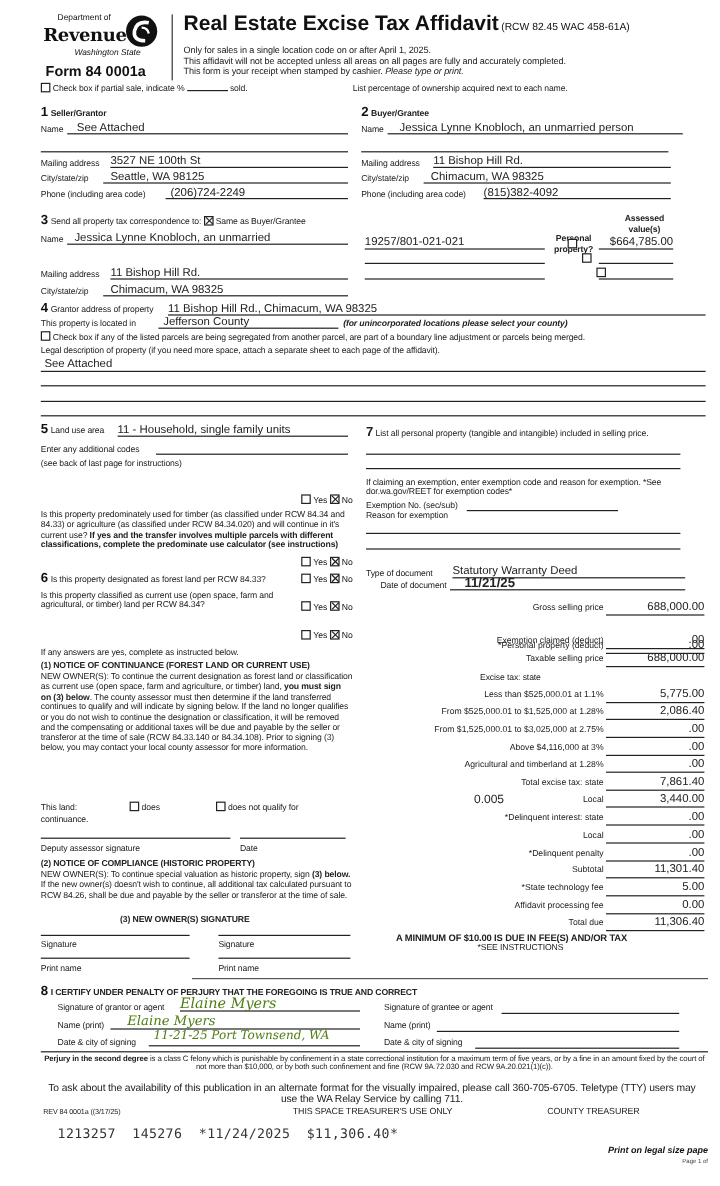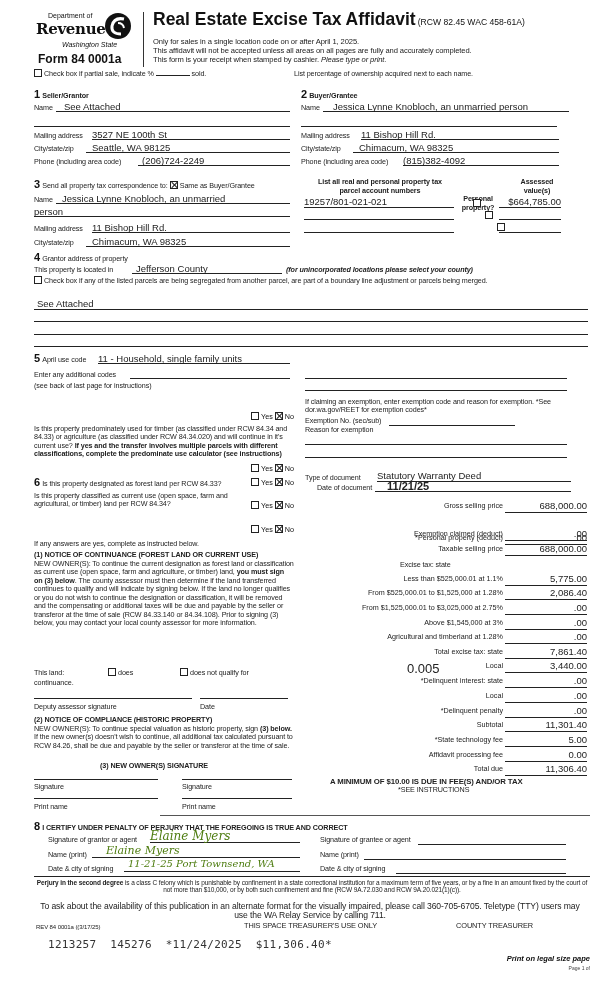--- a/index.html
+++ b/index.html
@@ -90,32 +90,27 @@
 </div>
 
 <div class="abs" style="left:34px;top:178px;width:262px;height:70px;">
   <div class="abs" style="left:0;top:0;white-space:nowrap;">
     <span class="secnum">3</span>
     <span class="cal">Send all property tax correspondence to:</span>
     <span class="cb checked"></span><span class="cal">Same as Buyer/Grantee</span>
   </div>
   <div class="abs cal" style="left:0;top:18px;">Name</div>
   <div class="uline" style="left:22px;top:15px;width:234px;height:11px;"><span class="filled" style="margin-left:6px;">Jessica Lynne Knobloch, an unmarried</span></div>
-  <div class="uline" style="left:0;top:28px;width:256px;height:11px;"><span class="filled">person</span></div>
   <div class="abs cal" style="left:0;top:47px;">Mailing address</div>
   <div class="uline" style="left:58px;top:44px;width:198px;height:11px;"><span class="filled">11 Bishop Hill Rd.</span></div>
   <div class="abs cal" style="left:0;top:61px;">City/state/zip</div>
   <div class="uline" style="left:52px;top:58px;width:204px;height:11px;"><span class="filled" style="margin-left:6px;">Chimacum, WA 98325</span></div>
 </div>
 
 <div class="abs" style="left:300px;top:178px;width:290px;height:60px;">
-  <div class="abs cal bold center" style="left:0;top:0;width:160px;">
-    <div>List all real and personal property tax</div>
-    <div>parcel account numbers</div>
-  </div>
   <div class="abs cal bold center" style="left:154px;top:0;width:48px;margin-top:17px;">
     <div>Personal</div>
     <div>property?</div>
   </div>
   <div class="abs cal bold center" style="left:202px;top:0;width:70px;">
     <div>Assessed</div>
     <div>value(s)</div>
   </div>
   
   <div class="uline" style="left:4px;top:18px;width:150px;height:12px;"><span class="filled">19257/801-021-021</span></div>
@@ -129,36 +124,38 @@
   <div class="uline" style="left:4px;top:45px;width:150px;height:10px;"></div>
   <span class="cb abs" style="left:173px;top:45px;"></span>
   <div class="uline" style="left:199px;top:45px;width:62px;height:10px;"></div>
 </div>
 
 <div class="abs" style="left:34px;top:251px;width:556px;height:95px;">
   <div class="abs" style="left:0;top:0;white-space:nowrap;">
     <span class="secnum">4</span>
     <span class="cal">Grantor address of property</span>
   </div>
+  <div class="uline" style="left:106px;top:1px;width:448px;height:11px;"><span class="filled">11 Bishop Hill Rd., Chimacum, WA 98325</span></div>
   <div class="abs cal" style="left:0;top:15px;">This property is located in</div>
   <div class="uline" style="left:98px;top:12px;width:150px;height:11px;"><span class="filled" style="margin-left:4px;">Jefferson County</span></div>
   <div class="abs cal ital bold" style="left:252px;top:15px;font-weight:bold;">(for unincorporated locations please select your county)</div>
   <div class="abs cal" style="left:0;top:25px;white-space:nowrap;">
     <span class="cb"></span><span>Check box if any of the listed parcels are being segregated from another parcel, are part of a boundary line adjustment or parcels being merged.</span>
   </div>
+  <div class="abs cal" style="left:0;top:37px;">Legal description of property (if you need more space, attach a separate sheet to each page of the affidavit).</div>
   <div class="uline" style="left:0;top:47px;width:554px;height:12px;"><span class="filled" style="margin-left:3px;">See Attached</span></div>
   <div class="uline" style="left:0;top:61px;width:554px;height:10px;"></div>
   <div class="uline" style="left:0;top:74px;width:554px;height:10px;"></div>
   <div class="uline" style="left:0;top:86px;width:554px;height:10px;"></div>
 </div>
 
 <div class="abs" style="left:34px;top:352px;width:260px;height:120px;">
   <div class="abs" style="left:0;top:0;white-space:nowrap;">
     <span class="secnum">5</span>
-    <span class="cal">April use code</span>
+    <span class="cal">Land use area</span>
   </div>
   <div class="uline" style="left:64px;top:1px;width:192px;height:11px;"><span class="filled">11 - Household, single family units</span></div>
   <div class="abs cal" style="left:0;top:19px;">Enter any additional codes</div>
   <div class="uline" style="left:96px;top:18px;width:160px;height:9px;"></div>
   <div class="abs cal" style="left:0;top:30px;">(see back of last page for instructions)</div>
   <div class="ynrow" style="top:60px;right:0;">
     <span class="cb"></span><span>Yes</span>
     <span class="cb checked"></span><span>No</span>
   </div>
   <div class="abs cal" style="left:0;top:73px;width:258px;line-height:1.15;">
@@ -218,20 +215,24 @@
   <div class="uline" style="left:148px;top:303px;width:110px;height:1px;"></div>
   <div class="abs cal" style="left:0;top:307px;">Signature</div>
   <div class="abs cal" style="left:148px;top:307px;">Signature</div>
   <div class="uline" style="left:0;top:322px;width:124px;height:1px;"></div>
   <div class="uline" style="left:148px;top:322px;width:110px;height:1px;"></div>
   <div class="abs cal" style="left:0;top:327px;">Print name</div>
   <div class="abs cal" style="left:148px;top:327px;">Print name</div>
 </div>
 
 <div class="abs" style="left:305px;top:354px;width:270px;height:120px;">
+  <div class="abs cal" style="left:0;top:0;width:262px;line-height:1.2;">
+    <span class="secnum">7</span>
+    <span>List all personal property (tangible and intangible) included in selling price.</span>
+  </div>
   <div class="uline" style="left:0;top:24px;width:262px;height:1px;"></div>
   <div class="uline" style="left:0;top:36px;width:262px;height:1px;"></div>
   <div class="abs cal" style="left:0;top:44px;width:255px;line-height:1.15;">If claiming an exemption, enter exemption code and reason for exemption. *See dor.wa.gov/REET for exemption codes*</div>
   <div class="abs cal" style="left:0;top:63px;">Exemption No. (sec/sub)</div>
   <div class="uline" style="left:84px;top:63px;width:126px;height:9px;"></div>
   <div class="abs cal" style="left:0;top:72px;">Reason for exemption</div>
   <div class="uline" style="left:0;top:90px;width:262px;height:1px;"></div>
   <div class="uline" style="left:0;top:103px;width:262px;height:1px;"></div>
   <div class="abs cal" style="left:0;top:120px;">Type of document</div>
   <div class="uline" style="left:72px;top:116px;width:194px;height:12px;"><span class="filled">Statutory Warranty Deed</span></div>
@@ -269,35 +270,35 @@
     <span class="fee-label">From $525,000.01 to $1,525,000 at 1.28%</span>
     <span class="fee-line"></span>
     <span class="fee-val">2,086.40</span>
   </div>
 <div class="fee-row" style="top:603px;">
     <span class="fee-label">From $1,525,000.01 to $3,025,000 at 2.75%</span>
     <span class="fee-line"></span>
     <span class="fee-val">.00</span>
   </div>
 <div class="fee-row" style="top:618px;">
-    <span class="fee-label">Above $1,545,000 at 3%</span>
+    <span class="fee-label">Above $4,116,000 at 3%</span>
     <span class="fee-line"></span>
     <span class="fee-val">.00</span>
   </div>
 <div class="fee-row" style="top:632px;">
     <span class="fee-label">Agricultural and timberland at 1.28%</span>
     <span class="fee-line"></span>
     <span class="fee-val">.00</span>
   </div>
 <div class="fee-row" style="top:647px;">
     <span class="fee-label">Total excise tax: state</span>
     <span class="fee-line"></span>
     <span class="fee-val">7,861.40</span>
   </div>
-<div class="abs filled" style="left:407px;top:661px;font-size:13px;">0.005</div>
+<div class="abs filled" style="left:395px;top:661px;font-size:10px;">0.005</div>
 <div class="fee-row" style="top:661px;">
     <span class="fee-label">Local</span>
     <span class="fee-line"></span>
     <span class="fee-val">3,440.00</span>
   </div>
 <div class="fee-row" style="top:676px;">
     <span class="fee-label">*Delinquent interest: state</span>
     <span class="fee-line"></span>
     <span class="fee-val">.00</span>
   </div>

